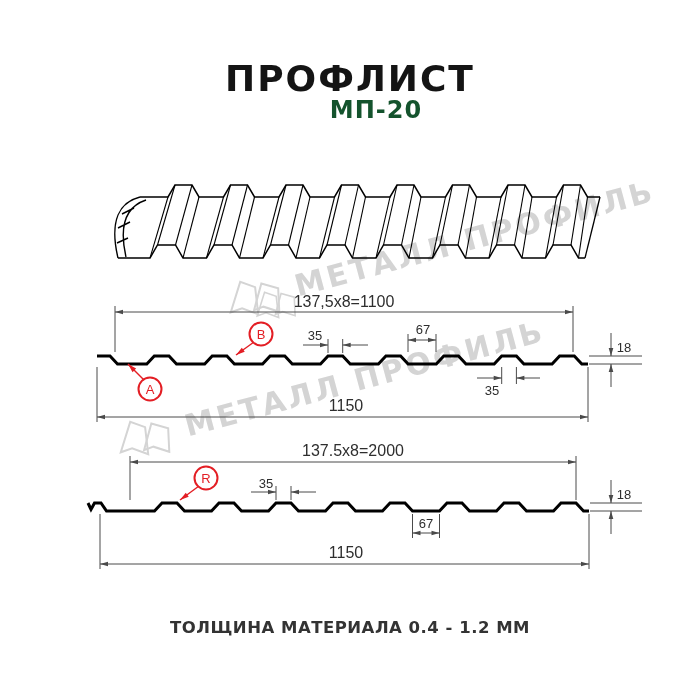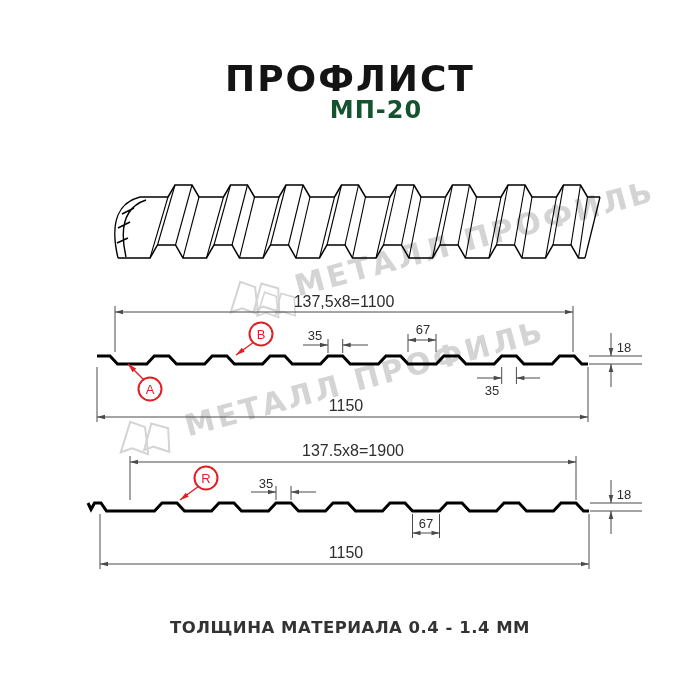--- a/index.html
+++ b/index.html
@@ -184,24 +184,24 @@
   <div class="dim" style="left:492px;top:390px;">35</div>
   <div class="dim dim-big" style="left:346px;top:406px;">1150</div>
 
   <div class="marker" style="left:150px;top:389px;">
     <span>A</span>
   </div>
   <div class="marker" style="left:261px;top:334px;">
     <span>B</span>
   </div>
 
-  <div class="dim dim-big" style="left:353px;top:451px;">137.5x8=1900</div>
+  <div class="dim dim-big" style="left:353px;top:451px;">137.5x8=2000</div>
   <div class="dim" style="left:266px;top:483px;">35</div>
   <div class="dim" style="left:426px;top:523px;">67</div>
   <div class="dim" style="left:624px;top:494px;">18</div>
   <div class="dim dim-big" style="left:346px;top:553px;">1150</div>
 
   <div class="marker" style="left:206px;top:478px;">
     <span>R</span>
   </div>
 
-  <div class="footer">ТОЛЩИНА МАТЕРИАЛА 0.4 - 1.4 ММ</div>
+  <div class="footer">ТОЛЩИНА МАТЕРИАЛА 0.4 - 1.2 ММ</div>
 </div>
 
 </body></html>

